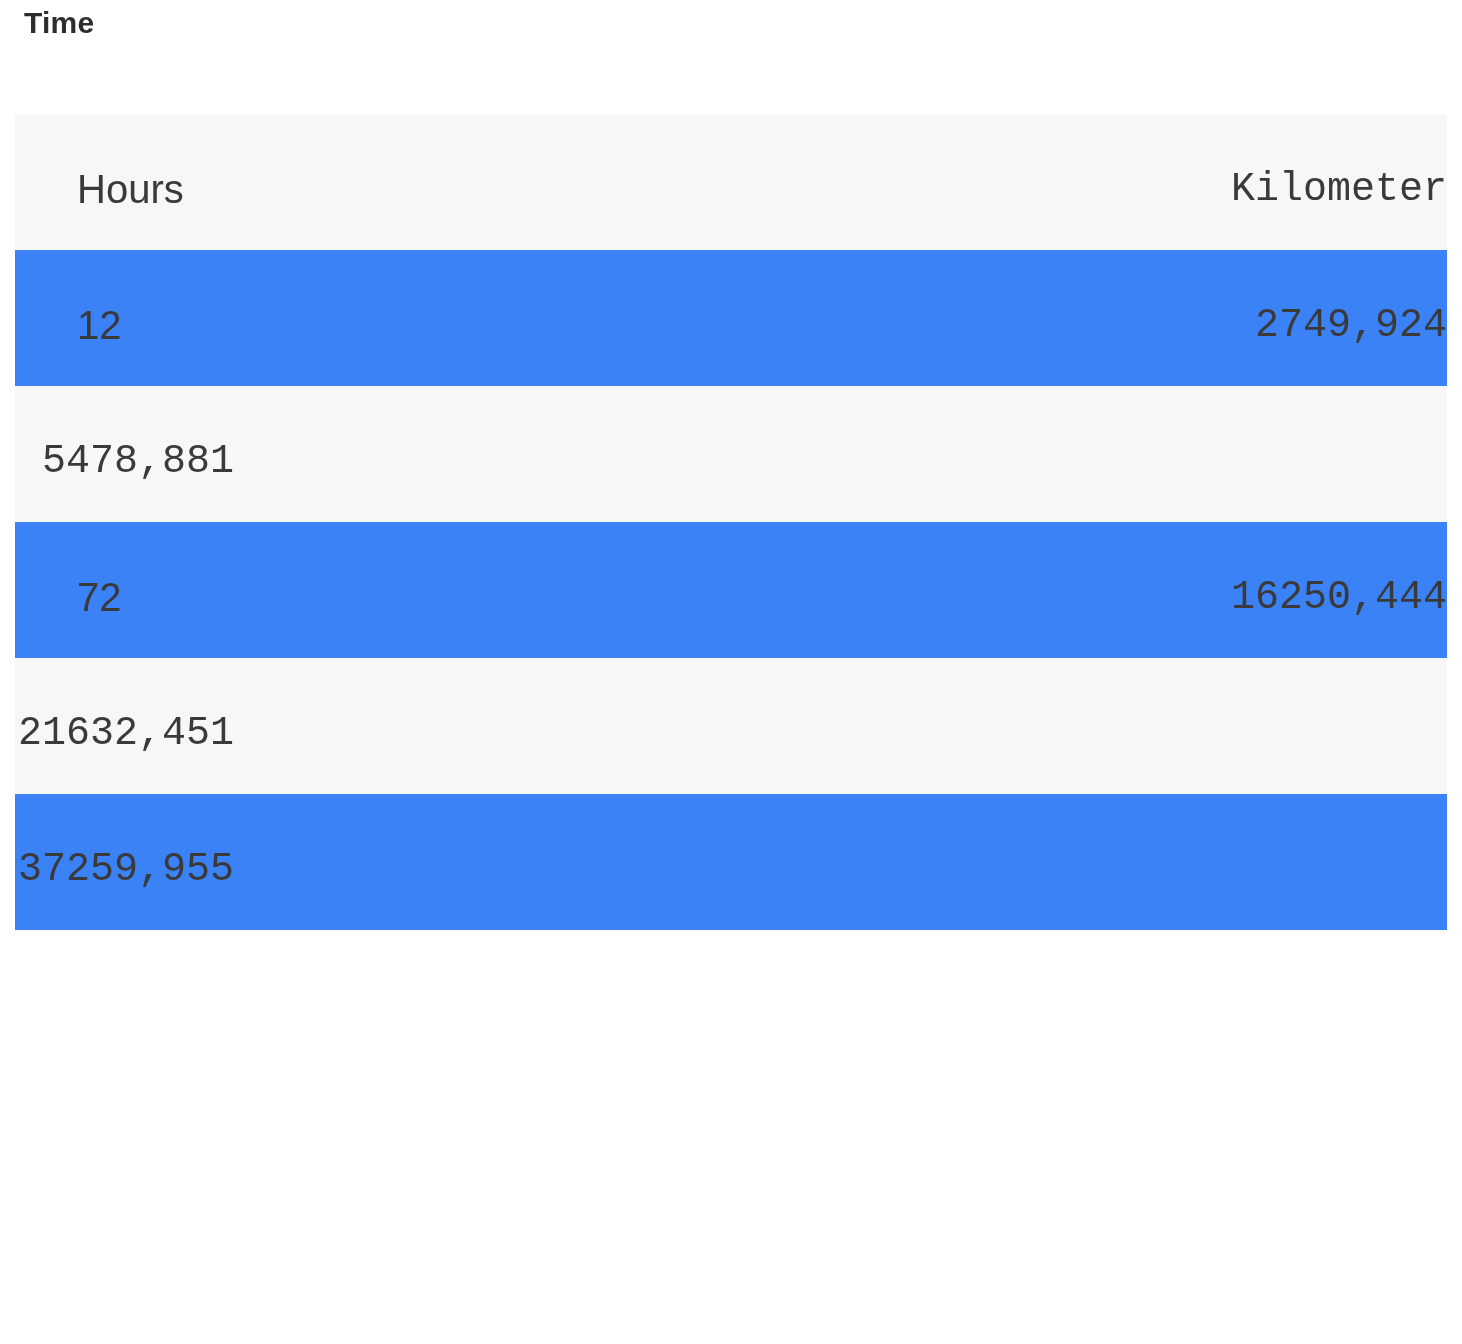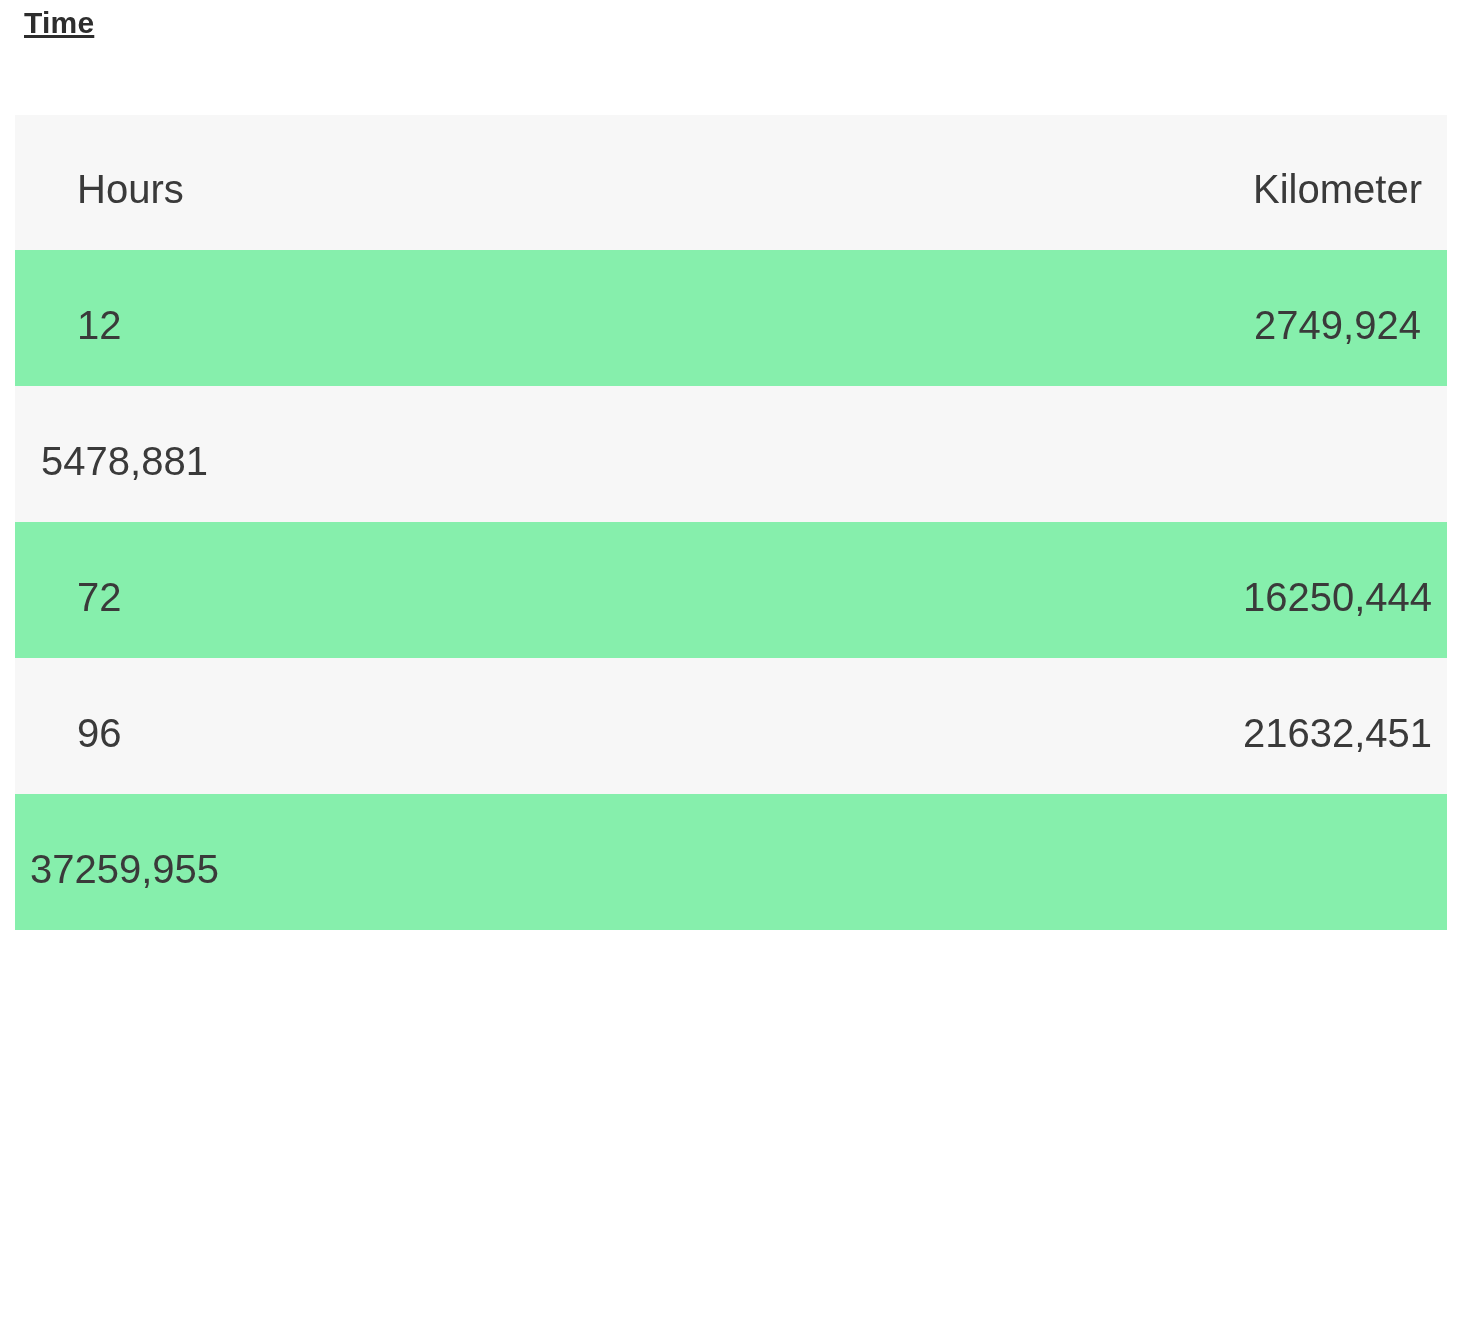--- a/index.html
+++ b/index.html
@@ -16,31 +16,30 @@
     overflow: hidden;
   }
   .page-title {
     margin: 0;
     padding: 3px 0 0 24px;
     font-size: 30px;
     line-height: 40px;
     font-weight: 700;
     color: #2d2d2d;
     letter-spacing: 0.2px;
-    text-decoration: underline;
   }
   .data-table {
     margin: 72px 15px 0 15px; 
     width: 1432px;
   }
   .t-row {
     display: flex;
     align-items: center;
     height: 136px;
-    background: #86efac;
+    background: #3b82f6;
   }
   .t-row.header {
     height: 135px;
     background: #f7f7f7;
   }
   #rows .t-row:nth-child(even) {
     background: #f7f7f7;
   }
   .cell {
     font-size: 40px;
@@ -48,21 +47,22 @@
     white-space: nowrap;
     margin-top: 14px;
   }
   .col-hours {
     flex: 1 1 auto;
     padding-left: 62px;
   }
   .col-km {
     width: 219px;
     flex: 0 0 219px;
-    text-align: center;
+    text-align: right;
+    font-family: Liberation Mono, monospace;
   }
 </style>
 </head>
 <body>
 
 <div class="page">
   <h1 class="page-title">Time</h1>
 
   <div class="data-table">
     <div class="t-row header">
@@ -79,21 +79,20 @@
     <div class="cell col-km">5478,881</div>
   </div>
 
 
   <div class="t-row">
     <div class="cell col-hours">72</div>
     <div class="cell col-km">16250,444</div>
   </div>
 
   <div class="t-row">
-    <div class="cell col-hours">96</div>
     <div class="cell col-km">21632,451</div>
   </div>
 
 
 
   <div class="t-row">
     <div class="cell col-km">37259,955</div>
   </div>
 </div>
   </div>

